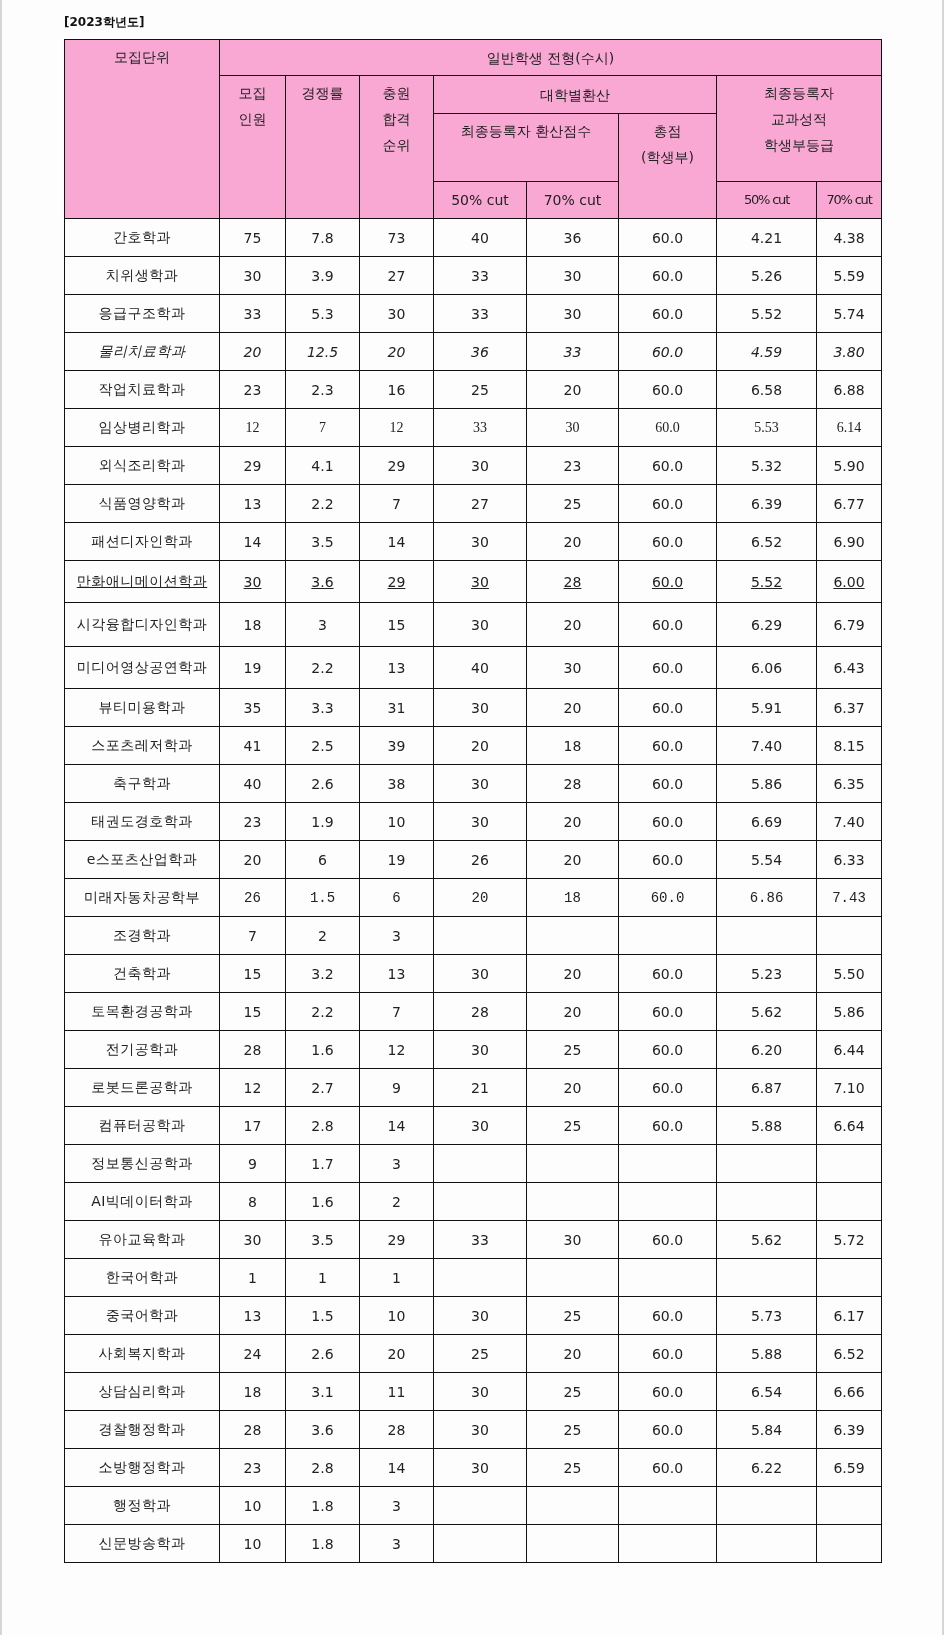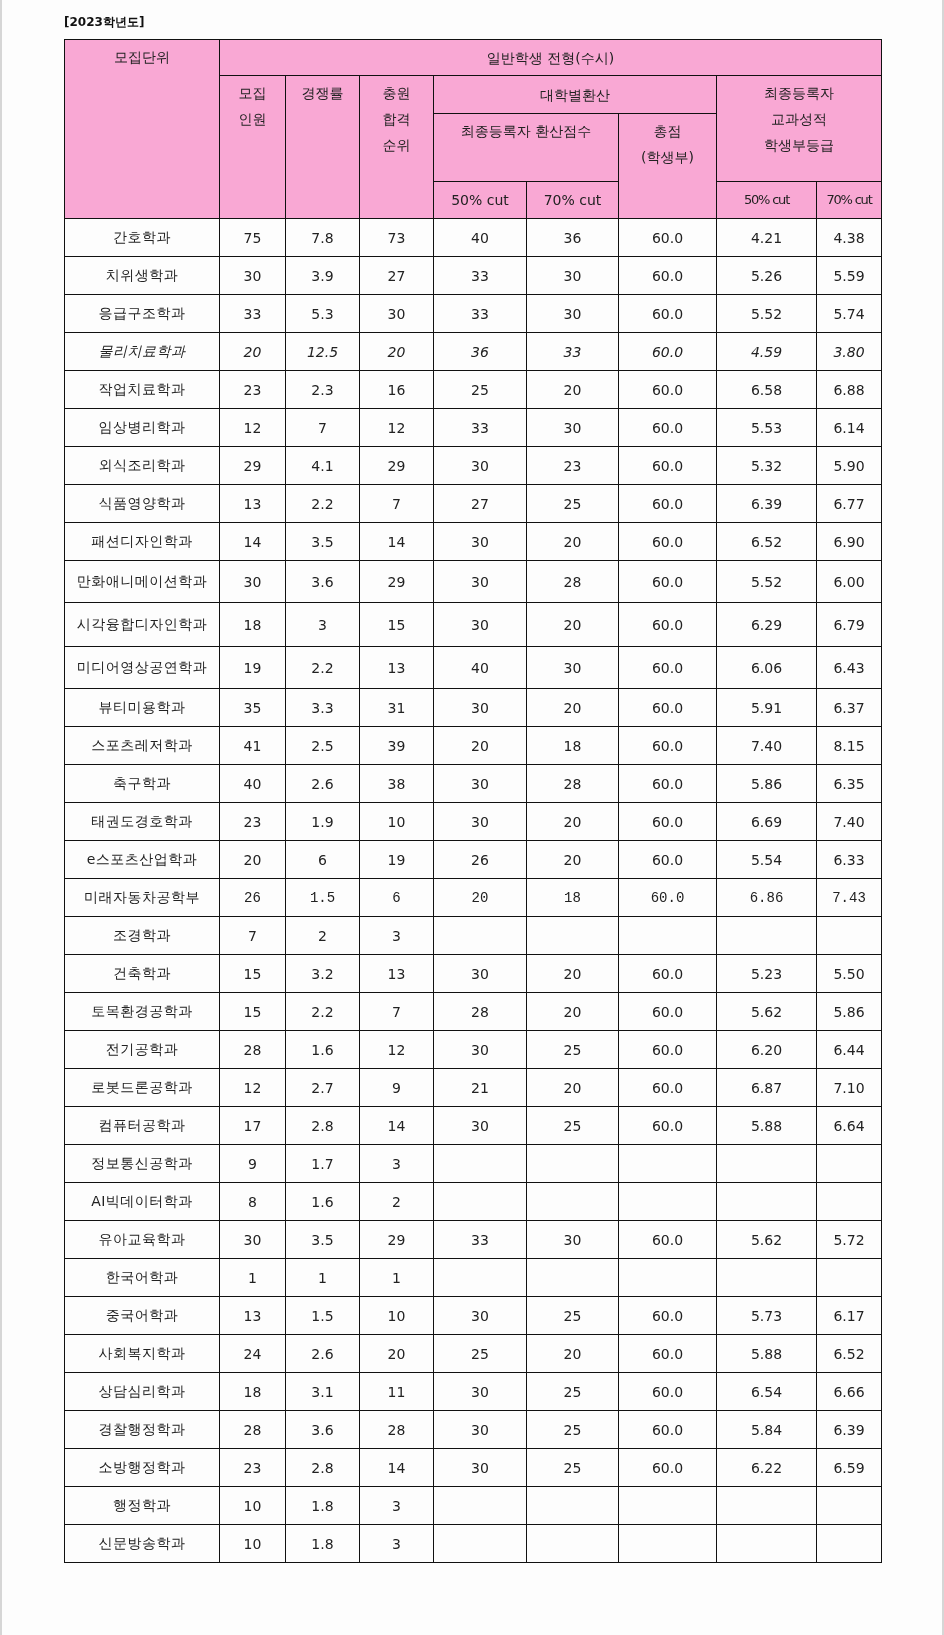--- a/index.html
+++ b/index.html
@@ -176,21 +176,21 @@
     <td class="name">작업치료학과</td>
     <td>23</td>
     <td>2.3</td>
     <td>16</td>
     <td>25</td>
     <td>20</td>
     <td>60.0</td>
     <td>6.58</td>
     <td>6.88</td>
   </tr>
-      <tr style="height: 38px;">
+      <tr style="height: 38px; font-family: Liberation Serif, serif;">
     <td class="name">임상병리학과</td>
     <td>12</td>
     <td>7</td>
     <td>12</td>
     <td>33</td>
     <td>30</td>
     <td>60.0</td>
     <td>5.53</td>
     <td>6.14</td>
   </tr>
@@ -220,21 +220,21 @@
     <td class="name">패션디자인학과</td>
     <td>14</td>
     <td>3.5</td>
     <td>14</td>
     <td>30</td>
     <td>20</td>
     <td>60.0</td>
     <td>6.52</td>
     <td>6.90</td>
   </tr>
-      <tr style="height: 42px;">
+      <tr style="height: 42px; text-decoration: underline;">
     <td class="name">만화애니메이션학과</td>
     <td>30</td>
     <td>3.6</td>
     <td>29</td>
     <td>30</td>
     <td>28</td>
     <td>60.0</td>
     <td>5.52</td>
     <td>6.00</td>
   </tr>

